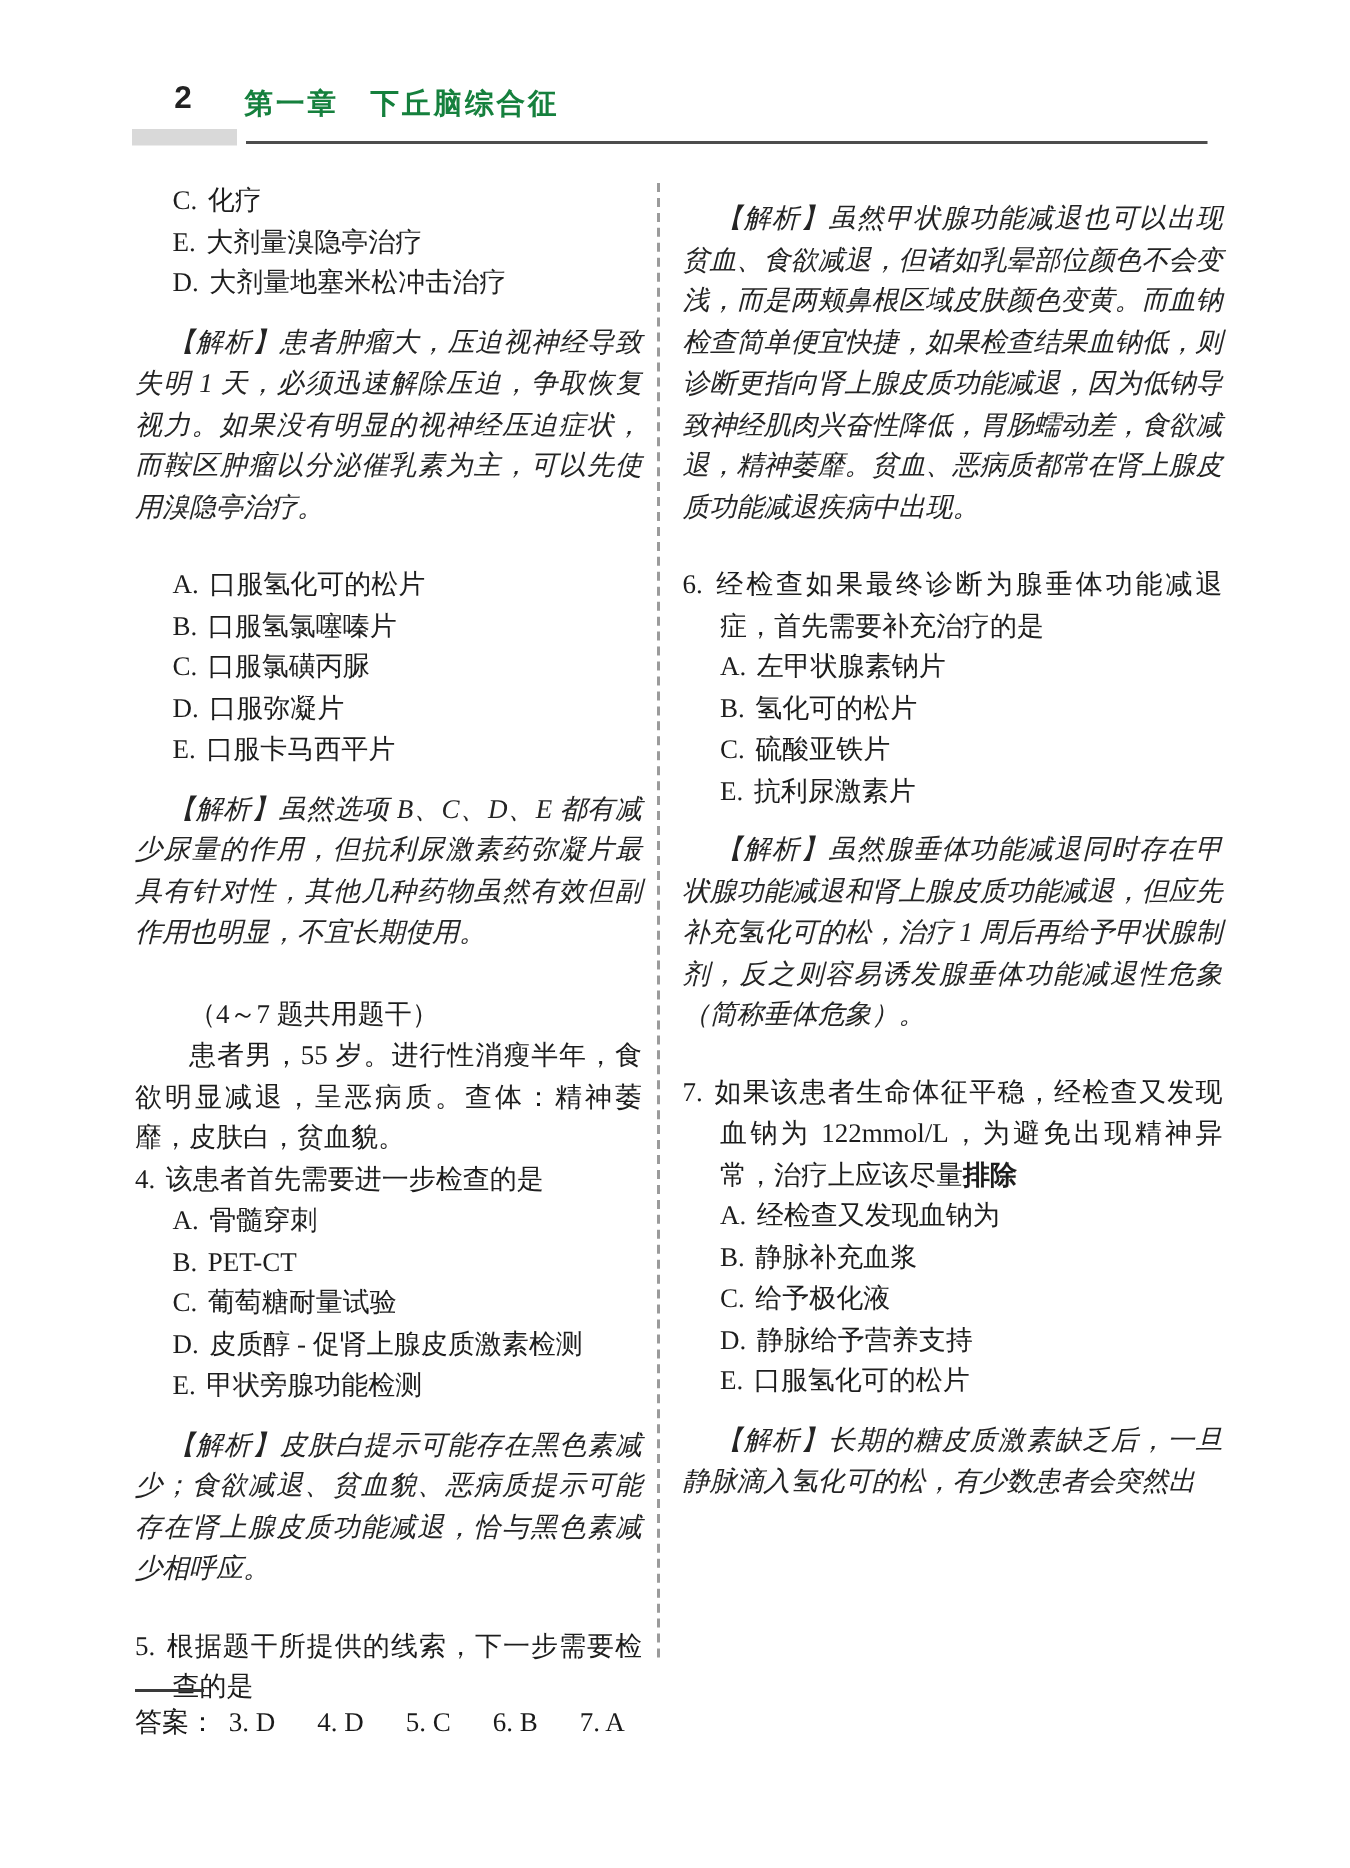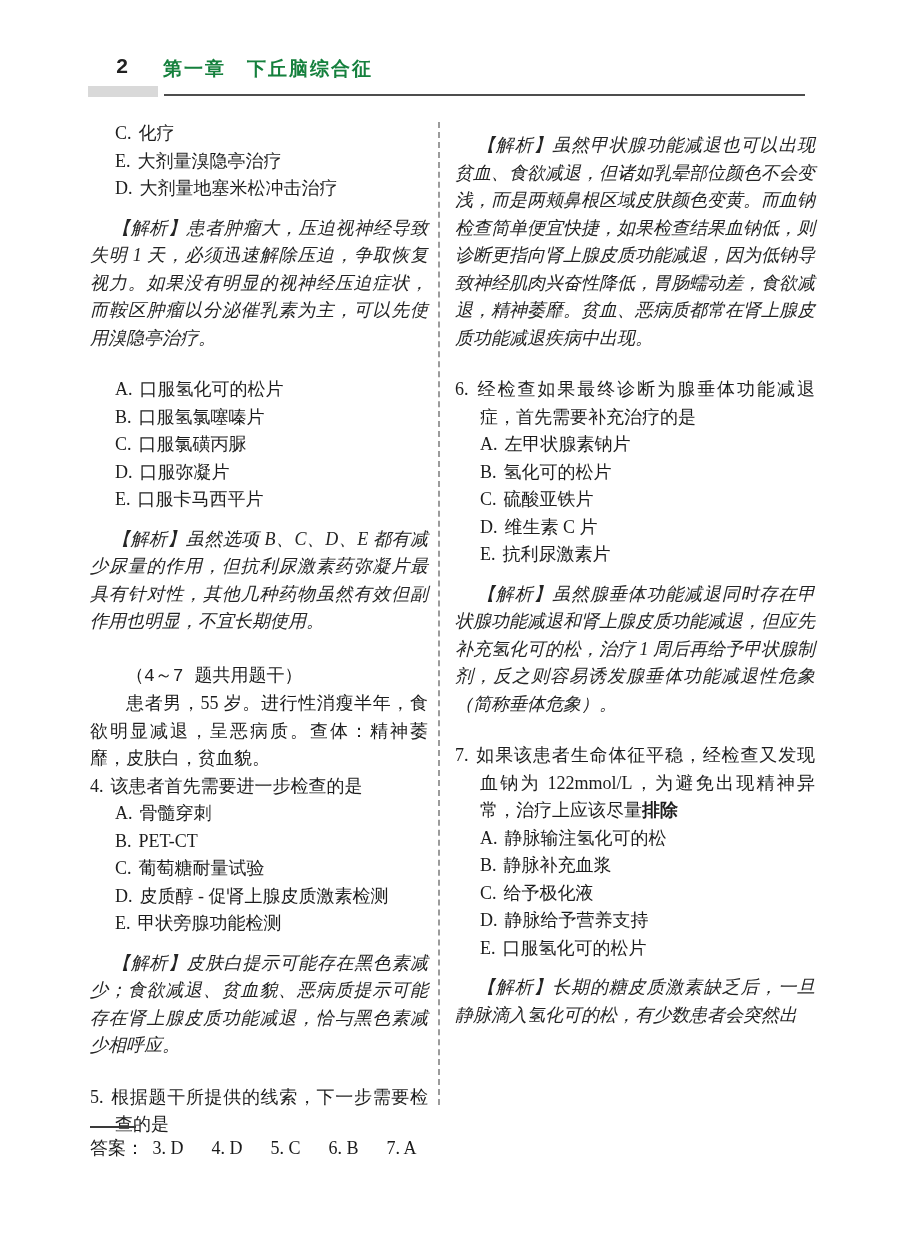--- a/index.html
+++ b/index.html
@@ -51,21 +51,21 @@
   .opt-label { margin-right: 7px; }
 
   .question { margin-top: 24px; }
   .shared-stem + .question { margin-top: 0; }
   .q-stem { padding-left: 25px; text-indent: -25px; }
   .q-num { margin-right: 7px; }
   .kw { font-weight: bold; }
 
   .analysis { text-indent: 22px; font-style: italic; color: #242424; margin-top: 12px; }
 
-  .shared-header { margin-top: 27px; text-indent: 36px; font-family: Liberation Mono, monospace; }
+  .shared-header { margin-top: 27px; text-indent: 36px; }
   .shared-stem { text-indent: 36px; }
 
   
   .answers-rule {
     position: absolute; left: 90px; top: 1126px;
     width: 46px; height: 2px; background: #3a3a3a;
   }
   .answers-row {
     position: absolute; left: 90px; top: 1136px;
     font-size: 18px; color: #1a1a1a; white-space: nowrap;
@@ -122,29 +122,28 @@
     </div>
   <div class="divider"></div>
   <div class="col col-right">
       <div class="analysis"><span class="ana-prefix">【解析】</span><span class="ana-text">虽然甲状腺功能减退也可以出现贫血、食欲减退，但诸如乳晕部位颜色不会变浅，而是两颊鼻根区域皮肤颜色变黄。而血钠检查简单便宜快捷，如果检查结果血钠低，则诊断更指向肾上腺皮质功能减退，因为低钠导致神经肌肉兴奋性降低，胃肠蠕动差，食欲减退，精神萎靡。贫血、恶病质都常在肾上腺皮质功能减退疾病中出现。</span></div>
       <div class="question">
         <div class="q-stem"><span class="q-num">6.</span><span>经检查如果最终诊断为腺垂体功能减退症，首先需要补充治疗的是</span></div>
         <div class="options">
           <div class="option"><span class="opt-label">A.</span><span class="opt-text">左甲状腺素钠片</span></div>
           <div class="option"><span class="opt-label">B.</span><span class="opt-text">氢化可的松片</span></div>
           <div class="option"><span class="opt-label">C.</span><span class="opt-text">硫酸亚铁片</span></div>
-          <div class="option"><span class="opt-label">D.</span><span class="opt-text">维生素 C 片</span></div>
           <div class="option"><span class="opt-label">E.</span><span class="opt-text">抗利尿激素片</span></div>
         </div>
         <div class="analysis"><span class="ana-prefix">【解析】</span><span class="ana-text">虽然腺垂体功能减退同时存在甲状腺功能减退和肾上腺皮质功能减退，但应先补充氢化可的松，治疗 1 周后再给予甲状腺制剂，反之则容易诱发腺垂体功能减退性危象（简称垂体危象）。</span></div>
       </div>
       <div class="question">
         <div class="q-stem"><span class="q-num">7.</span><span>如果该患者生命体征平稳，经检查又发现血钠为 122mmol/L，为避免出现精神异常，治疗上应该尽量</span><span class="kw">排除</span></div>
         <div class="options">
-          <div class="option"><span class="opt-label">A.</span><span class="opt-text">静脉输注氢化可的松</span></div>
+          <div class="option"><span class="opt-label">A.</span><span class="opt-text">经检查又发现血钠为</span></div>
           <div class="option"><span class="opt-label">B.</span><span class="opt-text">静脉补充血浆</span></div>
           <div class="option"><span class="opt-label">C.</span><span class="opt-text">给予极化液</span></div>
           <div class="option"><span class="opt-label">D.</span><span class="opt-text">静脉给予营养支持</span></div>
           <div class="option"><span class="opt-label">E.</span><span class="opt-text">口服氢化可的松片</span></div>
         </div>
         <div class="analysis"><span class="ana-prefix">【解析】</span><span class="ana-text">长期的糖皮质激素缺乏后，一旦静脉滴入氢化可的松，有少数患者会突然出</span></div>
       </div>
     </div>
 
   <div class="answers-rule"></div>

